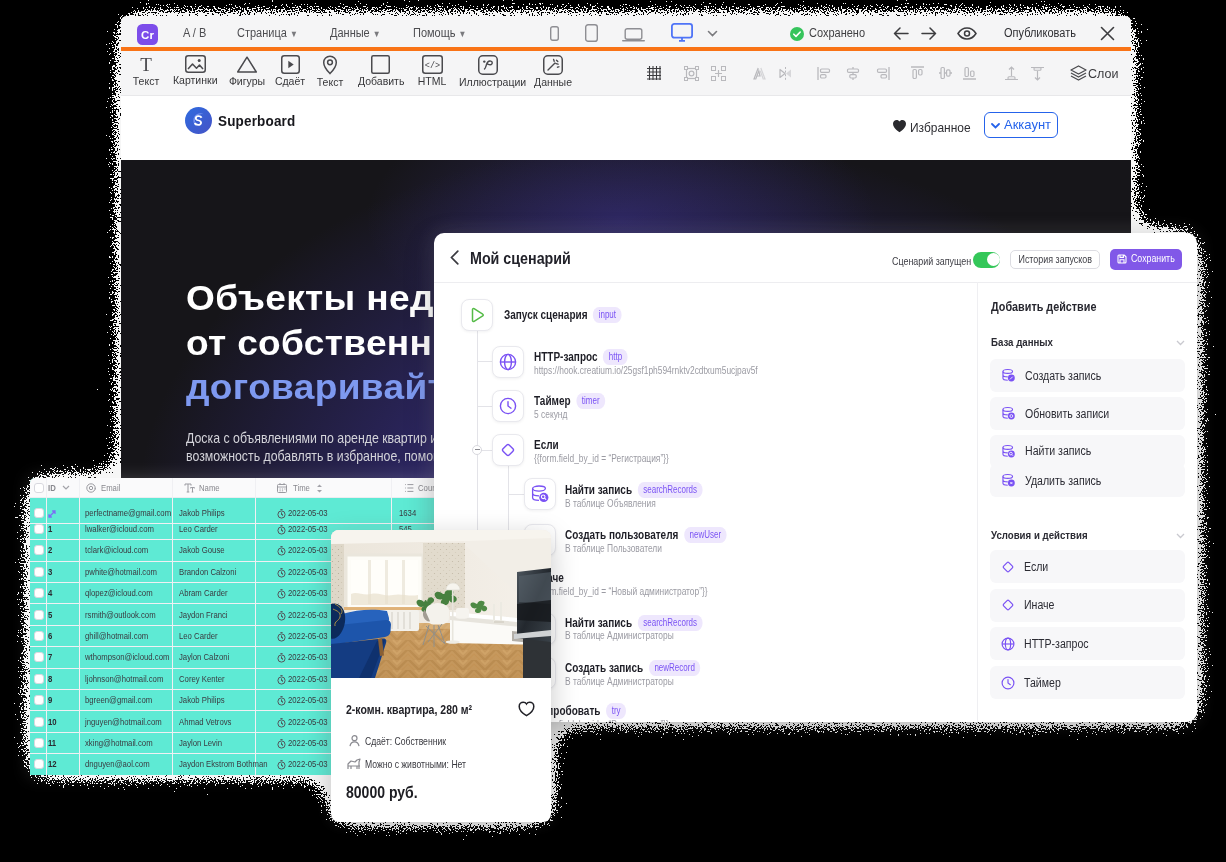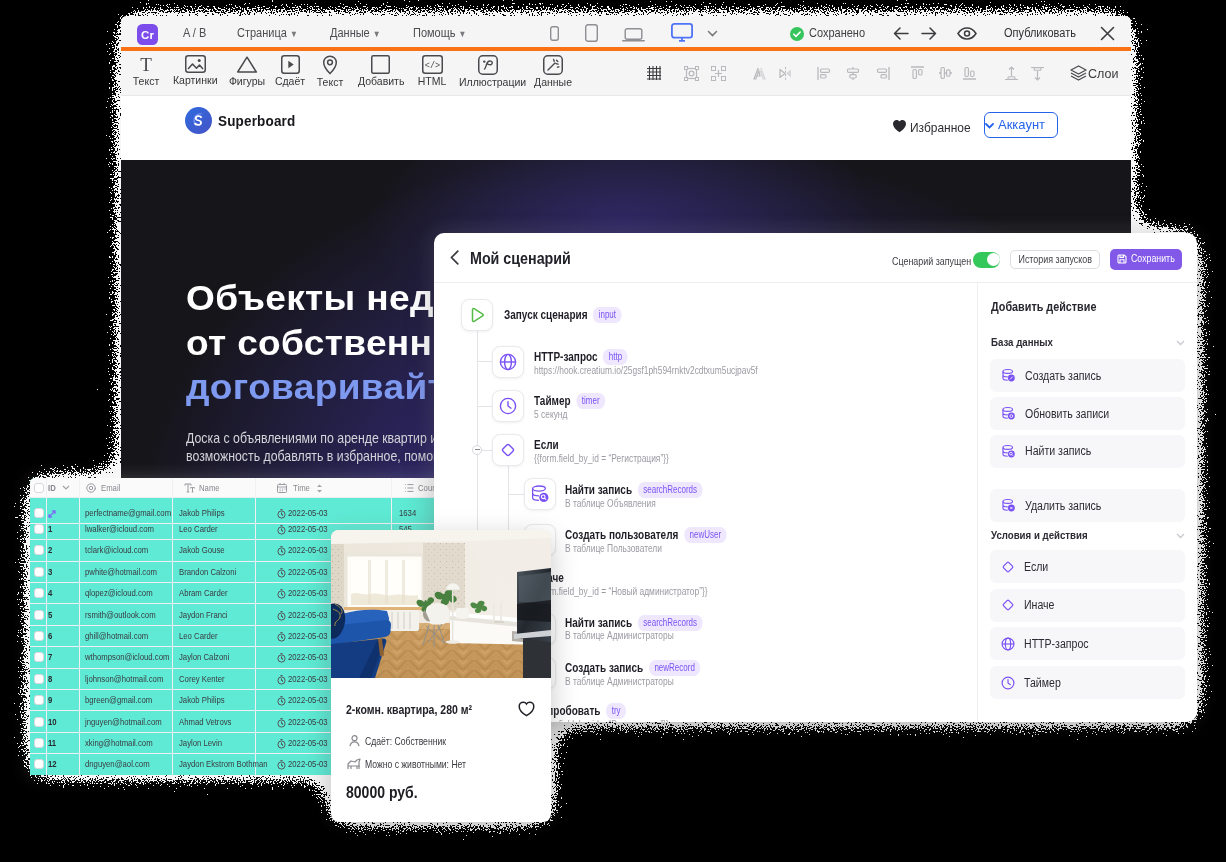--- a/index.html
+++ b/index.html
@@ -26,21 +26,21 @@
   .tool { position:absolute; top:4px; width:44px; text-align:center; }
   .tool svg { display:block; margin:0 auto; }
   .tool .tl { font-size:10.5px; color:#37373a; display:block; margin-top:1px; }
   .ricon { position:absolute; top:15px; }
   
   #sitehead .brand { position:absolute; left:97px; top:16px; font-weight:bold;
     font-size:15.5px; color:#17171c; letter-spacing:.2px; transform:scaleX(.87); transform-origin:left center; }
   #sitehead .fav { position:absolute; left:789px; top:24px; font-size:13px; color:#2e2e33; transform:scaleX(.92); transform-origin:left center; }
   #acct { position:absolute; left:863px; top:16px; width:74px; height:26px;
     border:1.5px solid #2563eb; border-radius:6px; color:#2563eb; font-size:13px;
-    line-height:23px; }
+    text-align:center; line-height:23px; }
   
   #hero h1 { position:absolute; left:65px; top:116px; color:#fff; font-size:35px;
     line-height:44.5px; font-weight:bold; letter-spacing:.3px; white-space:nowrap;
     transform:scaleX(1.06); transform-origin:left top; }
   #hero h1 .blue { color:#7e99f0; }
   #hero p { position:absolute; left:65px; top:270px; color:#d4d4da; font-size:14.5px;
     line-height:17.6px; white-space:nowrap; transform:scaleX(.85); transform-origin:left top; }
   
   #tablecard { position:absolute; left:30px; top:478px; width:470px; height:297px;
     background:#5eead4; border-radius:5px 5px 0 0; z-index:2; font-size:8.6px; color:#3a3a40;
@@ -642,21 +642,21 @@
   <div class="sbtn" style="top:201.6px">
       <svg class="sic" width="15" height="15" viewBox="0 0 20 20">
         <ellipse cx="9" cy="4.6" rx="6.4" ry="2.6" fill="none" stroke="#7a52f4" stroke-width="1.5"></ellipse>
         <path d="M2.6 4.6v4.6c0 1.4 2.9 2.6 6.4 2.6M2.6 9.2v4.6c0 1.4 2.9 2.6 6.4 2.6" fill="none" stroke="#7a52f4" stroke-width="1.5"></path>
         <circle cx="13.8" cy="13.4" r="4.6" fill="#7a52f4"></circle>
         <circle cx="13.2" cy="12.8" r="1.8" fill="none" stroke="#fff" stroke-width="1.1"></circle>
         <path d="M14.5 14.1l1.6 1.6" stroke="#fff" stroke-width="1.1"></path>
       </svg>
       <span>Найти запись</span>
     </div>
-  <div class="sbtn" style="top:256px">
+  <div class="sbtn" style="top:231px">
       <svg class="sic" width="15" height="15" viewBox="0 0 20 20">
         <ellipse cx="9" cy="4.6" rx="6.4" ry="2.6" fill="none" stroke="#7a52f4" stroke-width="1.5"></ellipse>
         <path d="M2.6 4.6v4.6c0 1.4 2.9 2.6 6.4 2.6M2.6 9.2v4.6c0 1.4 2.9 2.6 6.4 2.6" fill="none" stroke="#7a52f4" stroke-width="1.5"></path>
         <circle cx="13.8" cy="13.4" r="4.6" fill="#7a52f4"></circle>
         <path d="M12.4 12l2.8 2.8M15.2 12l-2.8 2.8" stroke="#fff" stroke-width="1.1"></path>
       </svg>
       <span>Удалить запись</span>
     </div>
   <div class="abs nrw" style="left:557px;top:296px;font-size:11.5px;font-weight:bold;color:#2b2b33">Условия и действия</div>
   <svg class="abs" style="left:742px;top:300px" width="9" height="6" viewBox="0 0 9 6">

